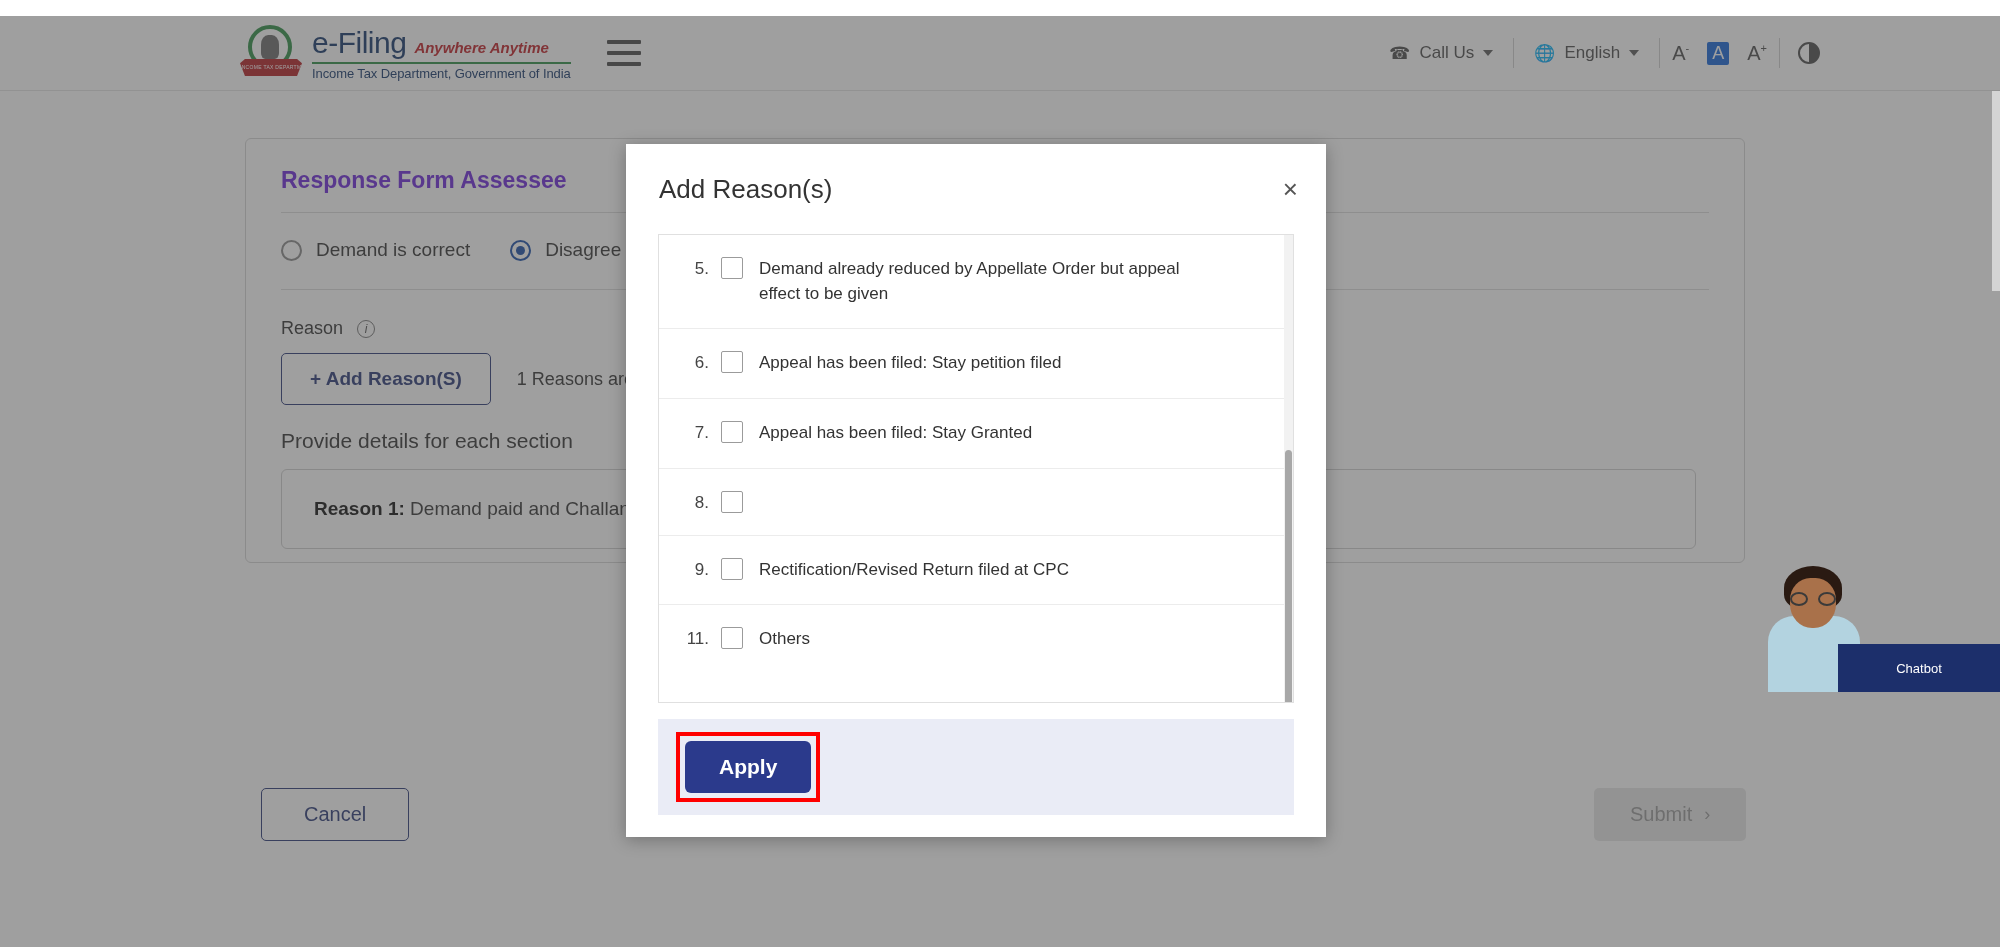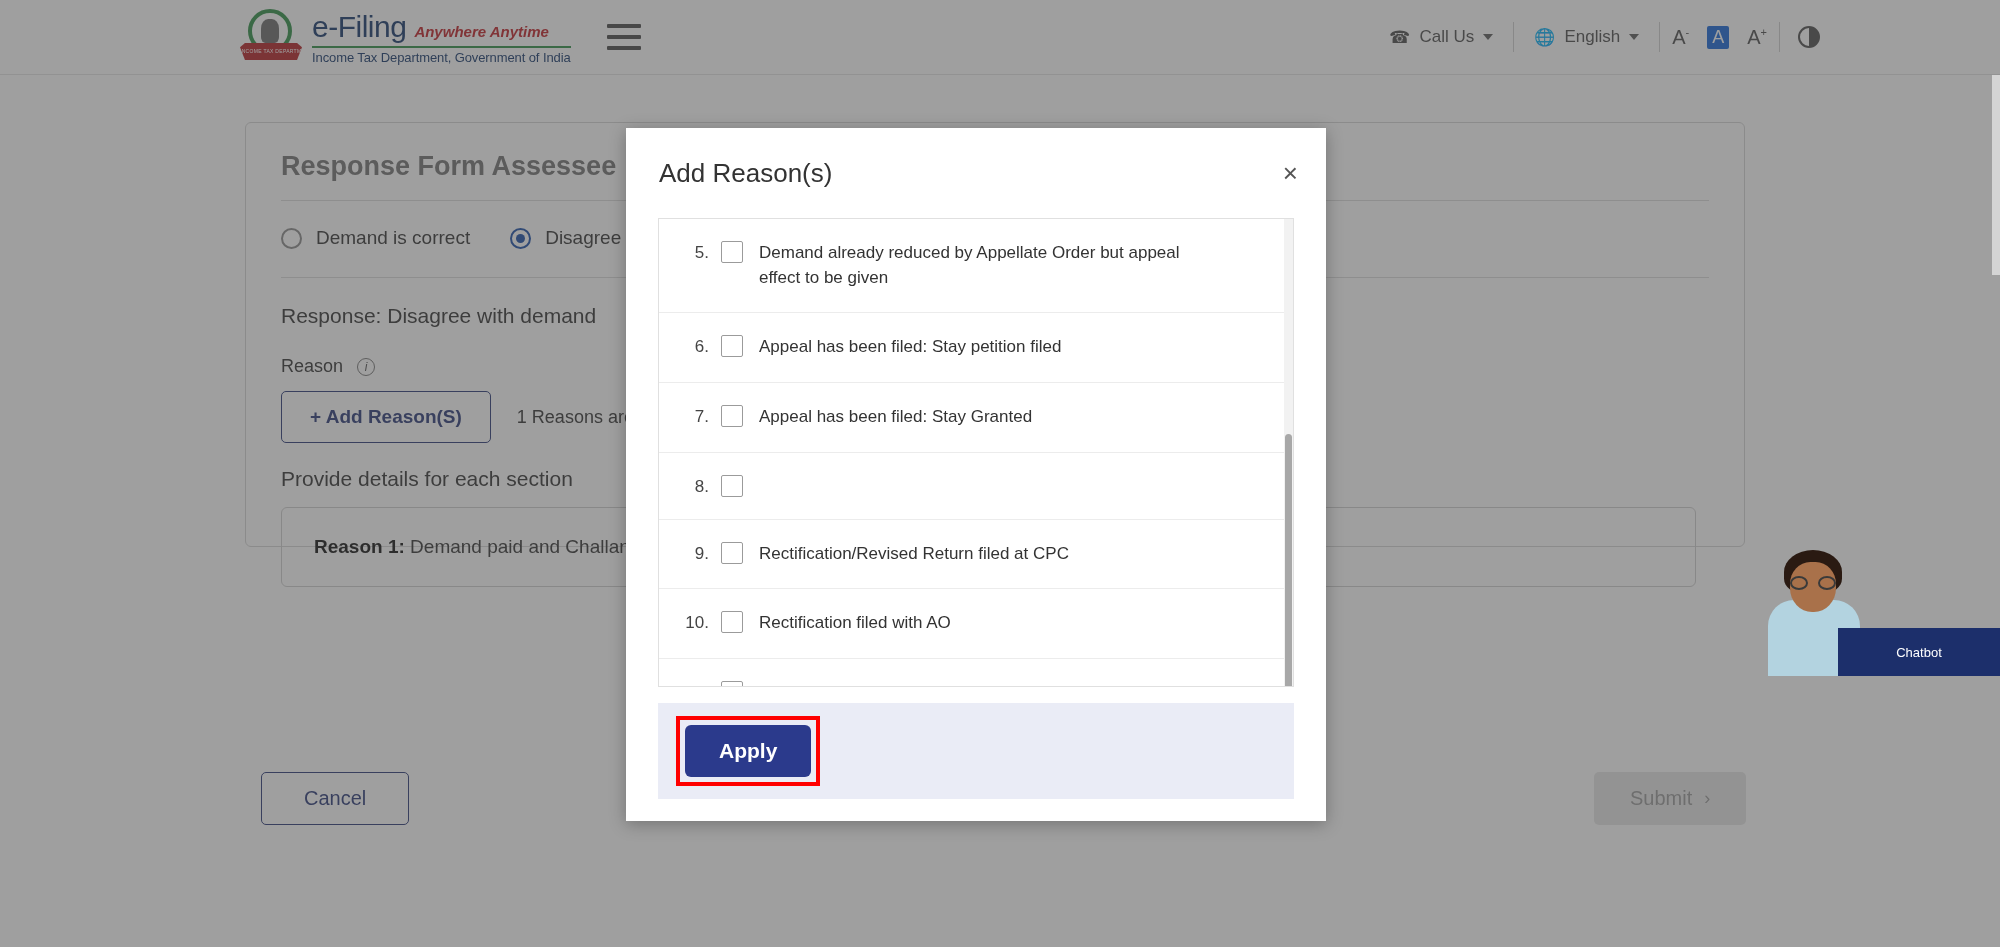--- a/index.html
+++ b/index.html
@@ -8,20 +8,21 @@
     overflow: hidden;
     font-family: "Liberation Sans", sans-serif;
     background: #ffffff;
   }
 
   
   #page {
     position: relative;
     width: 2000px; height: 676px;
     background: #ffffff;
+    margin-top: 16px;
   }
 
   
   #header {
     position: absolute; left: 0; top: 0;
     width: 2000px; height: 75px;
     background: #ffffff;
     border-bottom: 1px solid #e3e3e3;
     display: flex; align-items: center;
     z-index: 2;
@@ -106,21 +107,21 @@
   .ao-label { font-size: 18px; color: #333; margin-top: 45px; }
   .ao-date { font-size: 22px; color: #111; margin-top: 8px; }
 
   .card {
     position: absolute; left: 245px; top: 122px;
     width: 1500px; height: 425px;
     border: 1px solid #d5d5d5; border-radius: 6px;
     background: #fff;
   }
   .card-title {
-    font-size: 27px; color: #737373; font-weight: bold;
+    font-size: 23px; color: #6d28d9; font-weight: bold;
     padding: 28px 0 0 35px;
   }
   .card-rule { height: 1px; background: #dcdcdc; margin: 18px 35px 0 35px; }
   .radio-row { display: flex; align-items: center; gap: 40px; padding: 26px 0 0 35px; }
   .radio { display: flex; align-items: center; gap: 14px; font-size: 19px; color: #333; cursor: pointer; }
   .rdot { width: 21px; height: 21px; border-radius: 50%; border: 2px solid #8a8a8a; }
   .rdot.on { border-color: #1a4ea8; position: relative; }
   .rdot.on::after {
     content: ""; position: absolute; left: 4px; top: 4px;
     width: 9px; height: 9px; border-radius: 50%; background: #1a4ea8;
@@ -354,21 +355,20 @@
         <span>Demand is correct</span>
       </label>
       <label class="radio">
         <span class="rdot on"></span>
         <span>Disagree with demand</span>
       </label>
     </div>
 
     <div class="card-rule2"></div>
 
-    <div class="resp-line">Response: Disagree with demand</div>
 
     <div class="reason-label">
       <span>Reason</span>
       <span class="info-ico">i</span>
     </div>
 
     <div class="reason-row">
       <button class="add-reason-btn">+  Add Reason(S)</button>
       <span class="reasons-count">1 Reasons are selected</span>
     </div>
@@ -414,25 +414,20 @@
             <span class="txt">Appeal has been filed: Stay Granted</span>
           </div>
           <div class="li">
             <span class="num">8.</span>
             <span class="cb"></span>
           </div>
           <div class="li">
             <span class="num">9.</span>
             <span class="cb"></span>
             <span class="txt">Rectification/Revised Return filed at CPC</span>
-          </div>
-          <div class="li">
-            <span class="num">10.</span>
-            <span class="cb"></span>
-            <span class="txt">Rectification filed with AO</span>
           </div>
           <div class="li">
             <span class="num">11.</span>
             <span class="cb"></span>
             <span class="txt">Others</span>
           </div>
         </div>
       <div class="modal-scrollbar">
         <div class="thumb"></div>
       </div>

